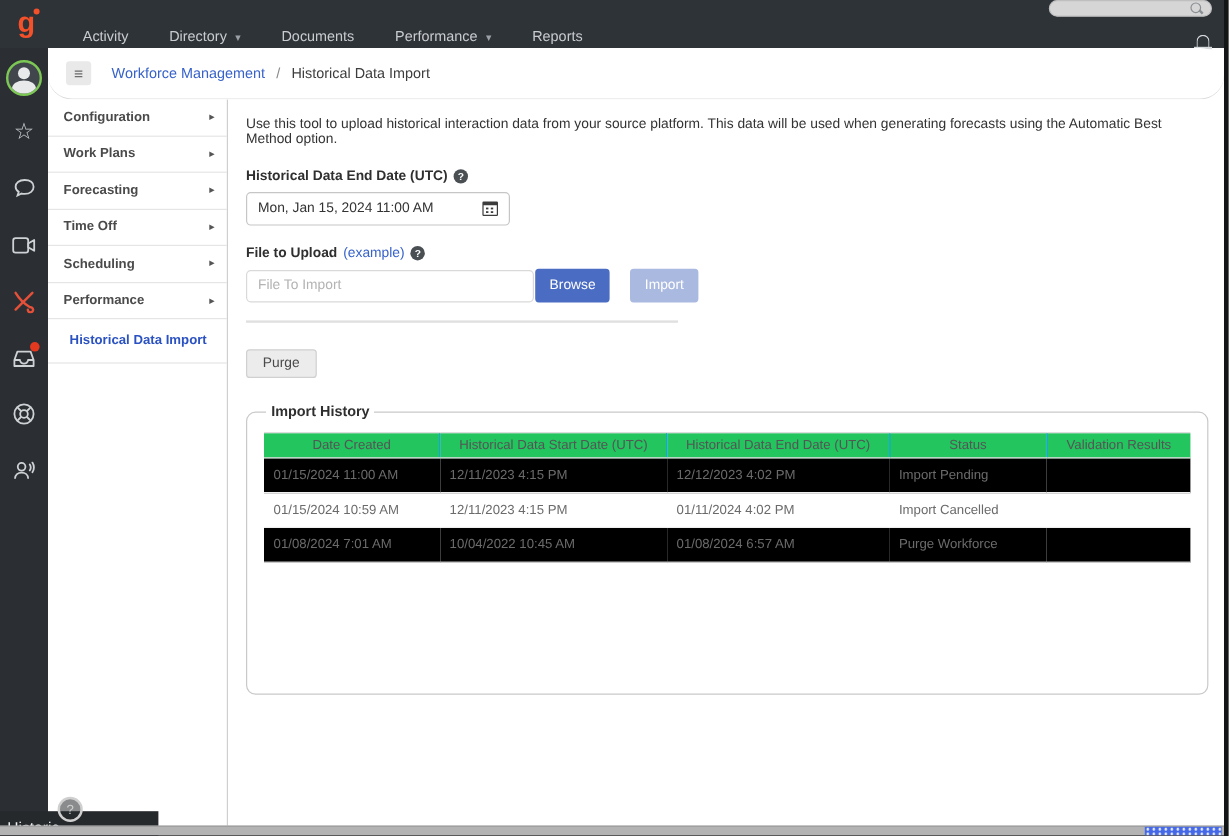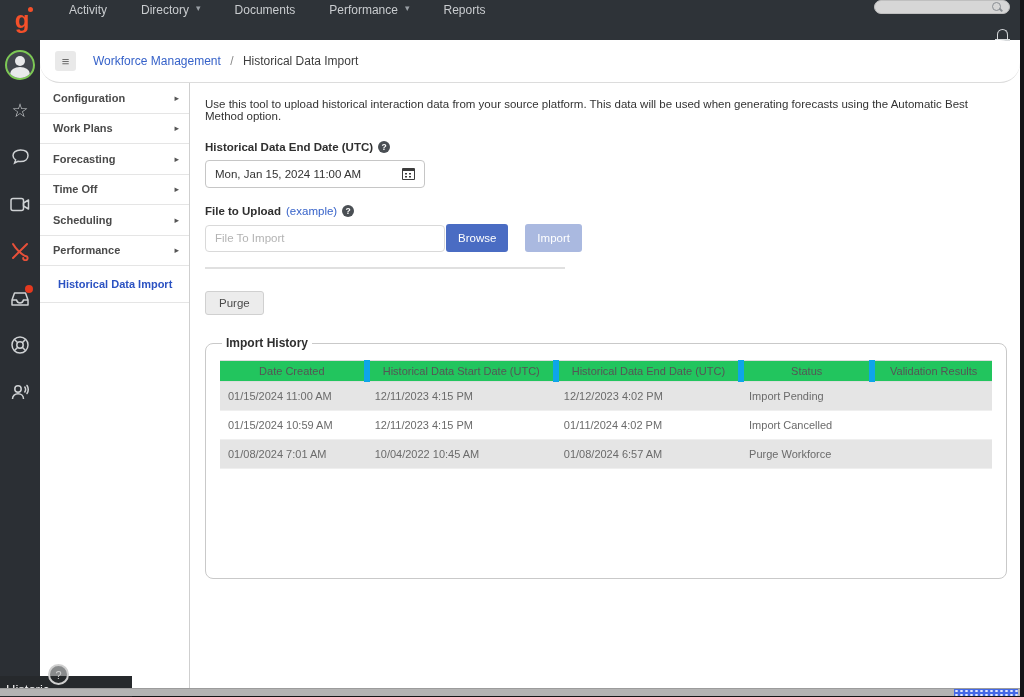--- a/index.html
+++ b/index.html
@@ -6,21 +6,21 @@
   html,body { width:1024px; height:697px; font-family:"Liberation Sans","DejaVu Sans",sans-serif; }
   .frame { position:relative; width:1024px; height:697px; background:#141517; overflow:hidden; }
   .app { position:absolute; left:0; top:0; width:1020px; height:696px; background:#fff; }
 
   
   .topnav { position:absolute; left:0; top:0; width:1020px; height:40px; background:#2e3338; display:flex; align-items:stretch; }
   .logo-box { width:44px; display:flex; align-items:center; justify-content:center; }
   .logo { position:relative; color:#f4502a; font-size:24px; font-weight:bold; line-height:1; }
   .logo::after { content:""; position:absolute; right:-4px; top:-1px; width:5px; height:5px; border-radius:50%; background:#f4502a; }
   .nav-items { display:flex; align-items:stretch; margin-left:8px; }
-  .nav-item { display:flex; align-items:flex-start; padding:0 17px; font-size:12px; color:#c9cccf; cursor:pointer; border-top:3px solid transparent; border-bottom:3px solid transparent; }
+  .nav-item { display:flex; align-items:flex-end; padding:0 17px; font-size:12px; color:#c9cccf; cursor:pointer; border-top:3px solid transparent; border-bottom:3px solid transparent; }
   .nav-item.active { color:#fff; font-weight:bold; border-top-color:#f4502a; }
   .nav-item .caret { margin-left:7px; font-size:9px; color:#9aa0a5; }
   .nav-right { margin-left:auto; display:flex; align-items:flex-end; gap:14px; padding-right:10px;flex-direction:column; }
   .search-pill { width:136px; height:21px; background:#d6d6d6; border:1px solid #bfbfbf; border-radius:11px; display:flex; align-items:center; padding:0 6px 0 10px; }
   .search-pill input { flex:1; border:none; outline:none; background:transparent; font-size:11px; color:#444; min-width:0; }
   .mag { width:11px; height:11px; position:relative; flex:none; }
   .mag::before { content:""; position:absolute; left:0; top:0; width:7px; height:7px; border:1.5px solid #8a8f94; border-radius:50%; }
   .mag::after { content:""; position:absolute; left:7px; top:7px; width:4px; height:1.5px; background:#8a8f94; transform:rotate(45deg); }
   .bell { width:15px; height:16px; position:relative; }
   .bell::before { content:""; position:absolute; left:2px; top:1px; width:9px; height:10px; border:1.5px solid #d7dadc; border-bottom:none; border-radius:6px 6px 0 0; }
@@ -73,23 +73,23 @@
   .file-input::placeholder { color:#b3b3b3; }
   .btn { border:none; border-radius:3px; font-size:11.5px; font-family:inherit; cursor:pointer; }
   .btn-browse { height:28px; padding:0 12px; background:#4a6cc3; color:#fff; margin-left:1px; }
   .btn-import { height:28px; padding:0 12px; background:#aab9e0; color:#fff; margin-left:17px; cursor:default; }
   .divider { width:360px; height:0; border-top:2px solid #e0e0e0; margin-bottom:22px; }
   .btn-purge { height:24px; padding:0 13px; background:#ececec; border:1px solid #d0d0d0; color:#4a4a4a; margin-bottom:21px; }
   .history { width:802px; height:243px; border:1px solid #c9c9c9; border-radius:8px; padding:4px 14px 0 14px; }
   .history legend { font-size:12px; font-weight:bold; color:#2f2f2f; padding:0 4px; margin-left:2px; }
   table.hist { width:100%; border-collapse:collapse; margin-top:6px; font-size:11px; }
   table.hist th { text-align:center; font-weight:normal; color:#555; padding:4px 8px; border-top:1px solid #ddd; border-bottom:1px solid #ddd; background:#22c55e; }
-  table.hist th + th { border-left:6px solid #0ea5e9; }
+  table.hist th + th { border-left:1px solid #0ea5e9; }
   table.hist td { color:#6b6b6b; padding:8px 8px; border-bottom:1px solid #efefef; }
-  table.hist tr.odd td { background:#e5e5e5; }
+  table.hist tr.odd td { background:#000000; }
   .c0{width:19%;} .c1{width:24.5%;} .c2{width:24%;} .c3{width:17%;} .c4{width:15.5%;}
 
   
   .status-tip { position:absolute; left:0; top:676px; width:132px; height:26px; background:#26292c; color:#f0f0f0; font-size:13px; display:flex; align-items:center; padding-left:6px; overflow:hidden; }
   .status-badge { position:absolute; left:48px; top:664px; width:21px; height:21px; border:2px solid #cfcfcf; border-radius:50%; color:#cfcfcf; font-size:11px; display:flex; align-items:center; justify-content:center; background:rgba(40,43,46,.55); }
   .hscroll { position:absolute; left:0; top:688px; width:1020px; height:8px; background:#b3b3b3; border-top:1px solid #9c9c9c; cursor:pointer; }
   .hthumb { position:absolute; right:2px; top:0; width:64px; height:7px; background:#4468e6;
             background-image:radial-gradient(circle, rgba(255,255,255,.85) 1px, transparent 1.4px);
             background-size:5px 4px; cursor:grab; }
 </style>

